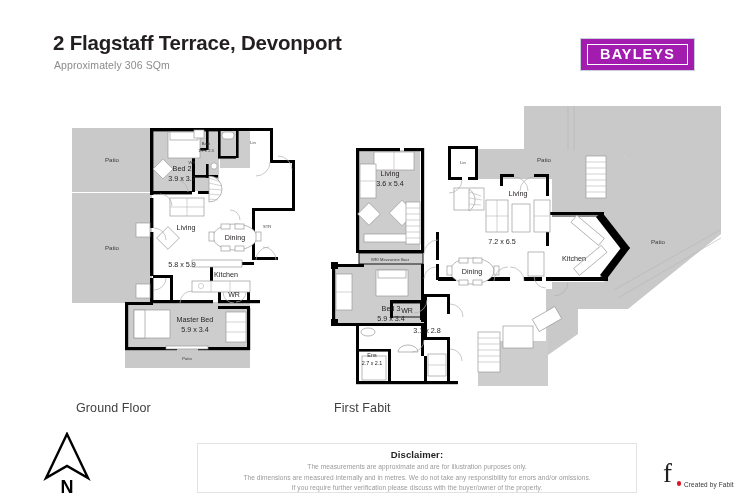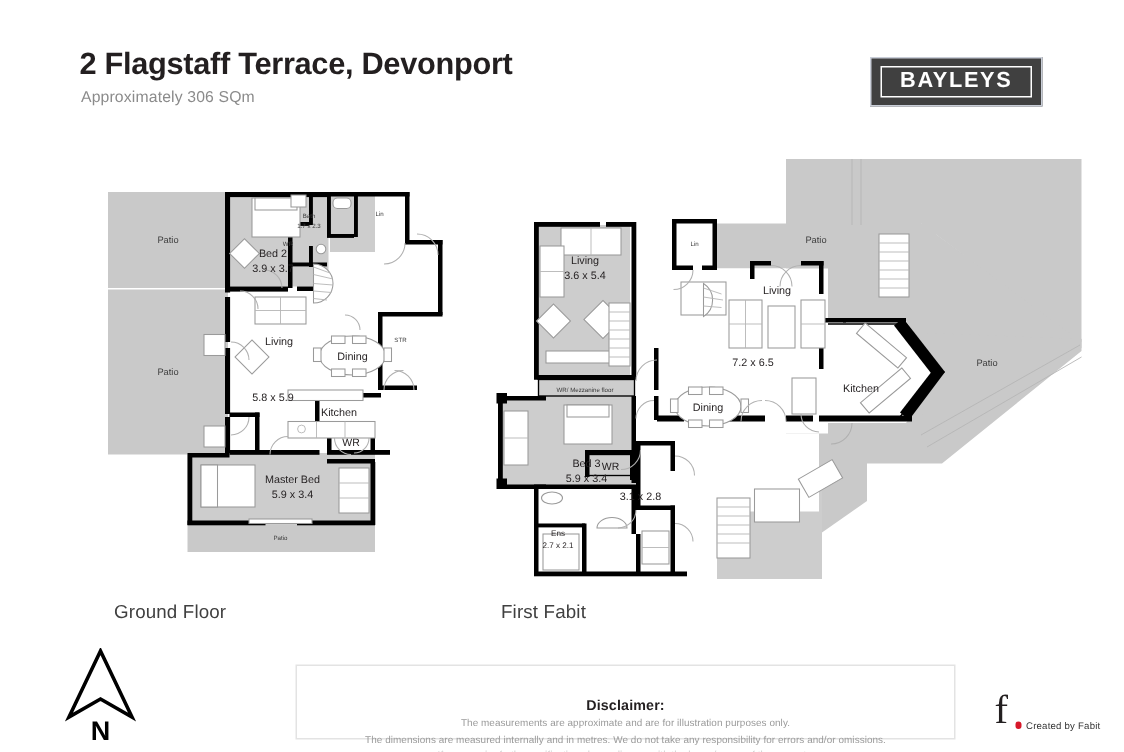--- a/index.html
+++ b/index.html
@@ -52,21 +52,21 @@
   #compass{position:absolute;left:36px;top:432px;width:62px;height:66px;}
   #compass .n-letter{
     position:absolute;left:0;top:46px;width:62px;text-align:center;
     font-size:18px;font-weight:700;color:#000;line-height:1;
   }
 
   
   #disclaimer{
     position:absolute;left:197px;top:443px;width:440px;height:50px;
     border:1px solid #e3e3e3;background:#ffffff;box-sizing:border-box;
-    text-align:center;padding-top:21px;
+    text-align:center;padding-top:5px;
   }
   #disclaimer .d-title{
     font-size:9.5px;font-weight:700;color:#231f20;margin:0 0 2px 0;letter-spacing:0.1px;
   }
   #disclaimer .d-line{
     font-size:6.6px;color:#9a9a9a;line-height:1.62;letter-spacing:0.05px;
     white-space:nowrap;
   }
 
   
@@ -101,21 +101,21 @@
   .hatch{stroke:#b5b5b5;stroke-width:0.6;}
 </style>
 </head>
 <body>
 
 <div class="page">
 
   <div id="header">
     <div id="page-title">2 Flagstaff Terrace, Devonport</div>
     <div id="page-subtitle">Approximately 306 SQm</div>
-    <div id="brand-logo" style="background: #404040;">
+    <div id="brand-logo" style="background: #a21caf;">
       <div class="inner">
         <span>BAYLEYS</span>
       </div>
     </div>
   </div>
 
   <div class="plan" id="plan-ground" style="left:70px;top:120px;">
     <svg width="240" height="255" viewBox="0 0 240 255">
 
       <rect class="grayarea" x="2" y="8" width="80" height="64"></rect>

